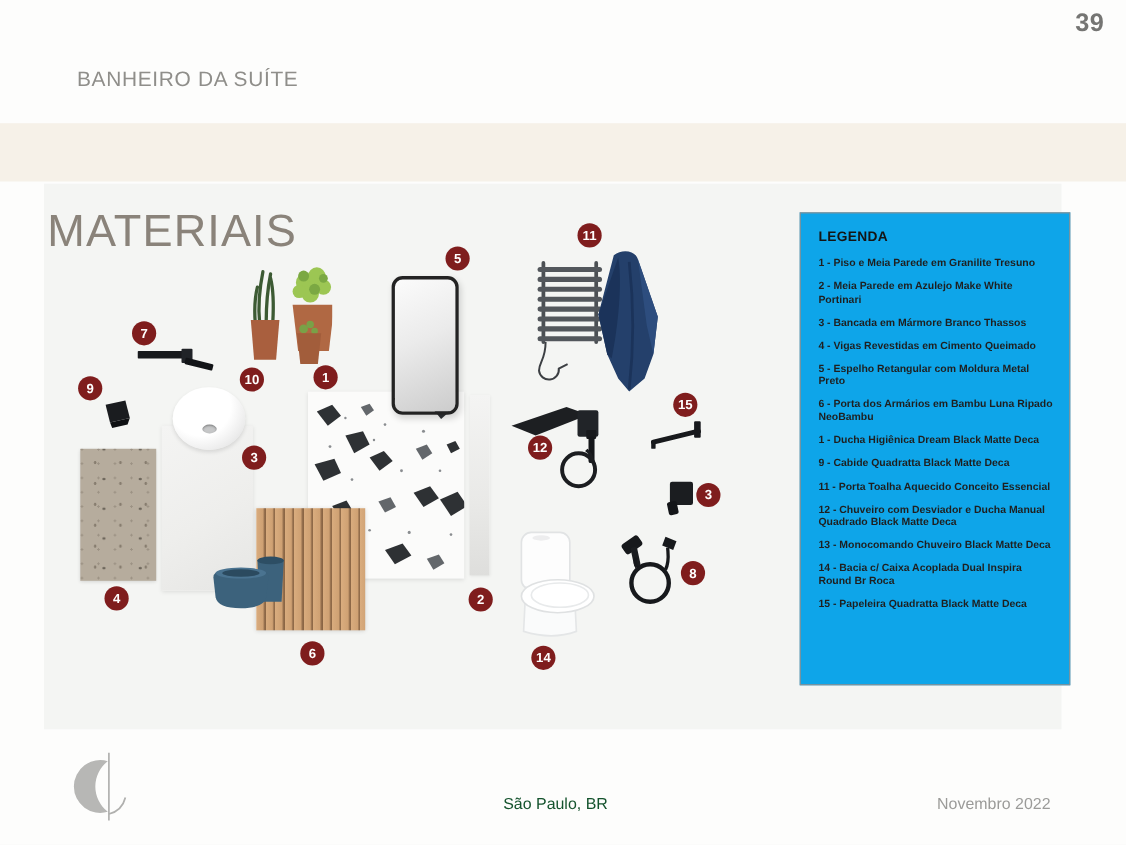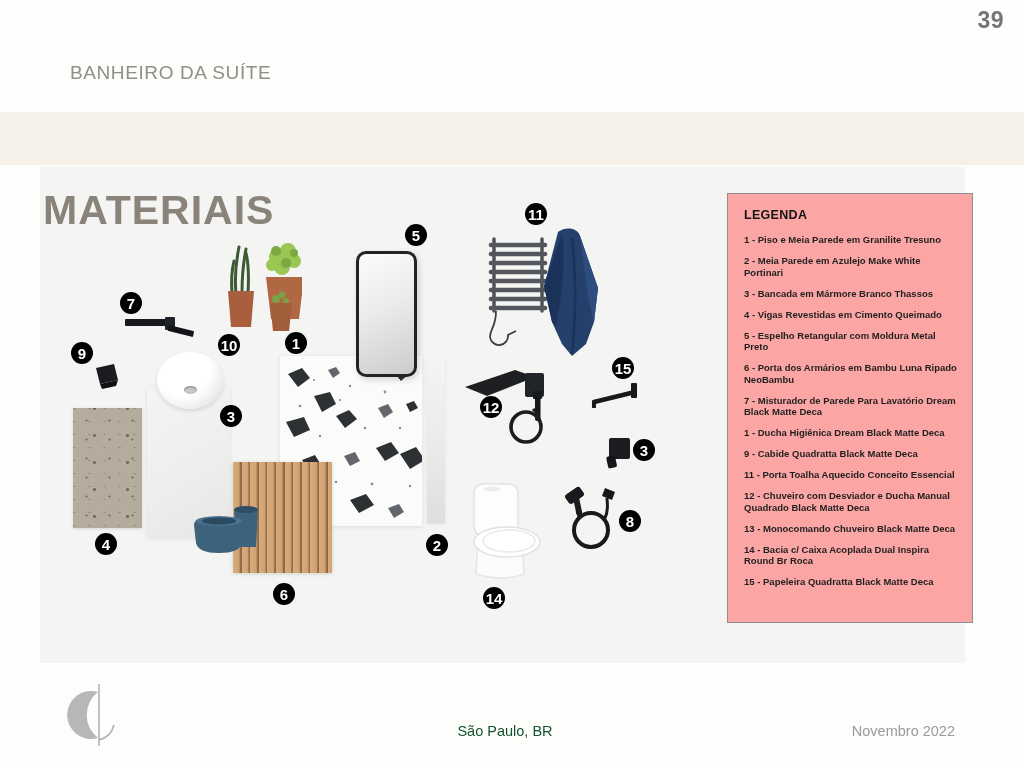--- a/index.html
+++ b/index.html
@@ -7,29 +7,29 @@
   body {
     position:relative;
     background:#fdfdfc;
     font-family:"Liberation Sans", sans-serif;
     color:#222;
   }
   .cream-band { position:absolute; left:0; top:112px; width:1024px; height:53px; background:#f6f1e8; }
   .page-number { position:absolute; top:7px; right:20px; font-size:23px; font-weight:700; color:#757573; letter-spacing:.5px; }
   .section-title { position:absolute; top:62px; left:70px; font-size:19px; font-weight:500; color:#8f8e8a; letter-spacing:.6px; }
   .board { position:absolute; left:40px; top:167px; width:925px; height:496px; background:#f4f5f3; }
-  .board-title { position:absolute; left:3px; top:20px; font-size:41px; font-weight:700; color:#8a837a; letter-spacing:1px; }
+  .board-title { position:absolute; left:3px; top:20px; font-size:41px; font-weight:400; color:#8a837a; letter-spacing:1px; }
 
   
-  .legend { position:absolute; left:687px; top:26px; width:246px; height:430px; background:#fca5a5; border:1px solid #8f8f8f; padding:14px 15px 27px 16px; overflow:hidden; }
+  .legend { position:absolute; left:687px; top:26px; width:246px; height:430px; background:#0ea5e9; border:1px solid #8f8f8f; padding:14px 15px 27px 16px; overflow:hidden; }
   .legend-title { font-size:12.5px; font-weight:700; color:#141414; margin-bottom:12px; letter-spacing:.3px; }
   .lg-item { font-size:9.5px; font-weight:700; color:#1f1f1f; line-height:11.5px; margin-bottom:9.5px; }
 
   
-  .badge { position:absolute; width:22px; height:22px; border-radius:50%; background:#000000; color:#fff; font-size:15px; font-weight:700; display:flex; align-items:center; justify-content:center; z-index:30; }
+  .badge { position:absolute; width:22px; height:22px; border-radius:50%; background:#7f1d1d; color:#fff; font-size:12px; font-weight:700; display:flex; align-items:center; justify-content:center; z-index:30; }
 
   .obj { position:absolute; z-index:10; }
   .sample { position:absolute; z-index:5; }
 
   .concrete {
     left:33px; top:241px; width:69px; height:120px; background-color:#b6ac9d;
     background-image:
       radial-gradient(#877d6f 1.2px, transparent 1.4px),
       radial-gradient(#9c9284 1px, transparent 1.2px),
       radial-gradient(#6e675c 1.5px, transparent 1.7px);
@@ -254,21 +254,20 @@
   <div class="badge" style="left:572px;top:190px">15</div>
 
   <div class="legend">
     <div class="legend-title">LEGENDA</div>
     <div class="lg-item">1 - Piso e Meia Parede em Granilite Tresuno</div>
     <div class="lg-item">2 - Meia Parede em Azulejo Make White Portinari</div>
     <div class="lg-item">3 - Bancada em Mármore Branco Thassos</div>
     <div class="lg-item">4 - Vigas Revestidas em Cimento Queimado</div>
     <div class="lg-item">5 - Espelho Retangular com Moldura Metal Preto</div>
     <div class="lg-item">6 - Porta dos Armários em Bambu Luna Ripado NeoBambu</div>
-    <div class="lg-item">7 - Misturador de Parede Para Lavatório Dream Black Matte Deca</div>
     <div class="lg-item">1 - Ducha Higiênica Dream Black Matte Deca</div>
     <div class="lg-item">9 - Cabide Quadratta Black Matte Deca</div>
     <div class="lg-item">11 - Porta Toalha Aquecido Conceito Essencial</div>
     <div class="lg-item">12 - Chuveiro com Desviador e Ducha Manual Quadrado Black Matte Deca</div>
     <div class="lg-item">13 - Monocomando Chuveiro Black Matte Deca</div>
     <div class="lg-item">14 - Bacia c/ Caixa Acoplada Dual Inspira Round Br Roca</div>
     <div class="lg-item">15 - Papeleira Quadratta Black Matte Deca</div>
   </div>
 </div>
 

